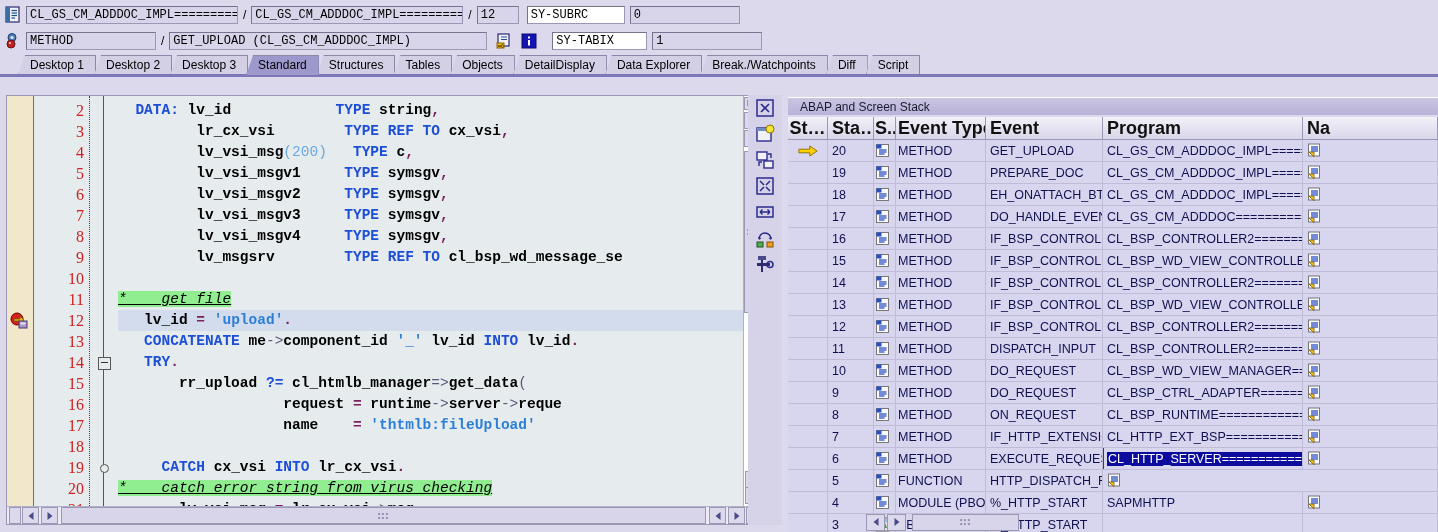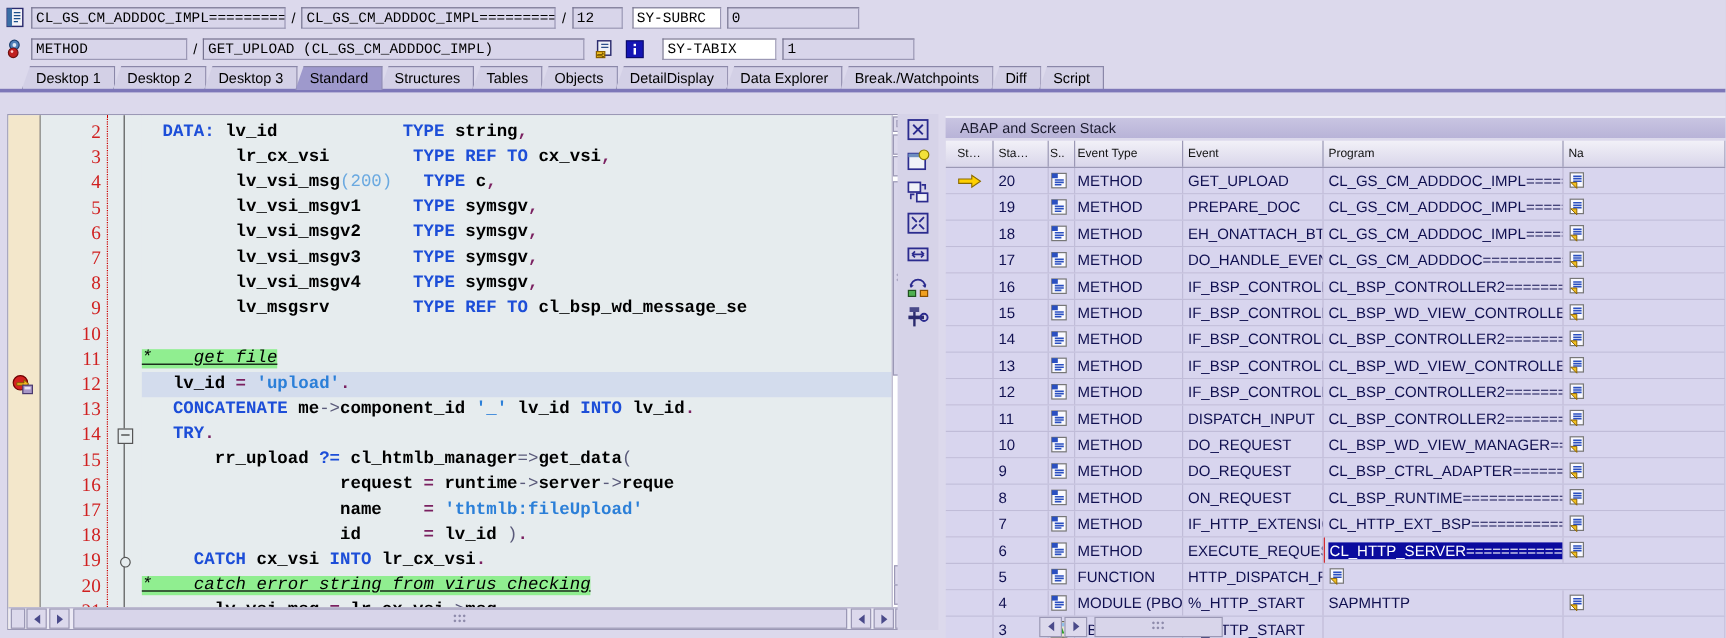--- a/index.html
+++ b/index.html
@@ -104,22 +104,22 @@
 
   
   .stackpane{position:absolute;left:788px;top:97px;width:650px;height:435px;background:#dcd9ec;}
   .sp-title{position:absolute;left:0;top:0;width:650px;height:18px;
     background:linear-gradient(#c9c5e2,#b8b3d8);border-top:1px solid #fff;
     display:flex;align-items:center;padding-left:12px;box-sizing:border-box;
     font-size:12px;color:#1a1a2e;}
   .tbl{position:absolute;left:0;top:20px;width:650px;height:415px;overflow:hidden;}
   .thead{display:flex;height:22px;background:linear-gradient(#f2f1f8,#d9d6ea);
     border-bottom:1px solid #9b98b5;}
-  .th{font-size:10px;color:#111;display:flex;align-items:center;padding-left:4px;
-    box-sizing:border-box;border-right:1px solid #9b98b5;overflow:hidden;white-space:nowrap;}
+  .th{font-size:18px;color:#111;display:flex;align-items:center;padding-left:4px;
+    box-sizing:border-box;border-right:1px solid #9b98b5;overflow:hidden;white-space:nowrap;font-weight:bold;}
   .trow{display:flex;height:21px;background:#d8d5ee;border-bottom:1px solid #c0bcd8;}
   .td{font-size:12.5px;color:#101050;display:flex;align-items:center;padding-left:4px;
     box-sizing:border-box;border-right:1px solid #c0bcd8;overflow:hidden;white-space:nowrap;
     font-family:"Liberation Sans", sans-serif;}
   .c0{width:40px;justify-content:center;padding-left:0;}
   .c1{width:46px;}
   .c2{width:22px;padding-left:1px;}
   .c3{width:90px;padding-left:2px;}
   .c4{width:117px;}
   .c5{width:200px;}
@@ -150,21 +150,21 @@
           <line x1="7.5" y1="7" x2="13" y2="7" stroke="#1b4f8a" stroke-width="1.2"></line>
           <line x1="7.5" y1="9.5" x2="13" y2="9.5" stroke="#1b4f8a" stroke-width="1.2"></line>
           <line x1="7.5" y1="12" x2="11" y2="12" stroke="#1b4f8a" stroke-width="1.2"></line>
         </svg>
       </span>
       <div class="fld" style="width:212px;">CL_GS_CM_ADDDOC_IMPL=========…</div>
       <span class="sep">/</span>
       <div class="fld" style="width:212px;">CL_GS_CM_ADDDOC_IMPL=========…</div>
       <span class="sep">/</span>
       <div class="fld" style="width:42px;">12</div>
-      <div class="fld white" style="width:74px;margin-left:8px;">SY-SUBRC</div>
+      <div class="fld white" style="width:98px;margin-left:8px;">SY-SUBRC</div>
       <div class="fld" style="width:110px;margin-left:5px;">0</div>
     </div>
 
     <div class="hrow hrow2">
       <span class="ico16">
         <svg width="18" height="18" viewBox="0 0 18 18">
           <circle cx="8" cy="5.5" r="4" fill="#4f7fb8" stroke="#1b3f6e" stroke-width="1"></circle>
           <circle cx="8" cy="5.5" r="1.6" fill="#dde7f2"></circle>
           <circle cx="7" cy="12" r="4" fill="#c02020" stroke="#6e1010" stroke-width="1"></circle>
           <circle cx="6" cy="11" r="1.1" fill="#ffd0d0"></circle>
@@ -268,21 +268,20 @@
           <div class="cline" style="top: 151px;">         lv_msgsrv        <span class="kw">TYPE REF TO</span> cl_bsp_wd_message_se</div>
           <div class="cline" style="top: 172px;"></div>
           <div class="cline" style="top: 193px;"><span class="cmt">*    get file</span></div>
           <div class="curline" style="top: 214px;"></div>
           <div class="cline" style="top: 214px;">   lv_id <span class="op">=</span> <span class="lit">'upload'</span><span class="op">.</span></div>
           <div class="cline" style="top: 235px;">   <span class="kw">CONCATENATE</span> me<span class="dim">-&gt;</span>component_id <span class="lit">'_'</span> lv_id <span class="kw">INTO</span> lv_id<span class="op">.</span></div>
           <div class="cline" style="top: 256px;">   <span class="kw">TRY</span><span class="op">.</span></div>
           <div class="cline" style="top: 277px;">       rr_upload <span class="kw">?=</span> cl_htmlb_manager<span class="dim">=&gt;</span>get_data<span class="dim">(</span></div>
           <div class="cline" style="top: 298px;">                   request <span class="op">=</span> runtime<span class="dim">-&gt;</span>server<span class="dim">-&gt;</span>reque</div>
           <div class="cline" style="top: 319px;">                   name    <span class="op">=</span> <span class="lit">'thtmlb:fileUpload'</span></div>
-          <div class="cline" style="top: 340px;">                   id      <span class="op">=</span> lv_id <span class="dim">)</span><span class="op">.</span></div>
           <div class="cline" style="top: 361px;">     <span class="kw">CATCH</span> cx_vsi <span class="kw">INTO</span> lr_cx_vsi<span class="op">.</span></div>
           <div class="cline" style="top: 382px;"><span class="cmt">*    catch error string from virus checking</span></div>
           <div class="cline" style="top: 403px;">       lv_vsi_msg <span class="op">=</span> lr_cx_vsi<span class="dim">-&gt;</span>msg<span class="op">.</span></div>
         </div>
     </div>
 
     <div class="vsb">
       <div style="width:15px;height:11px;background:#dcd9ec;border:1px solid #9b98b5;margin:1px auto 2px auto;">
         <div style="width:9px;height:4px;background:#c6c2dd;border:1px solid #9b98b5;margin:2px auto;"></div>
       </div>

